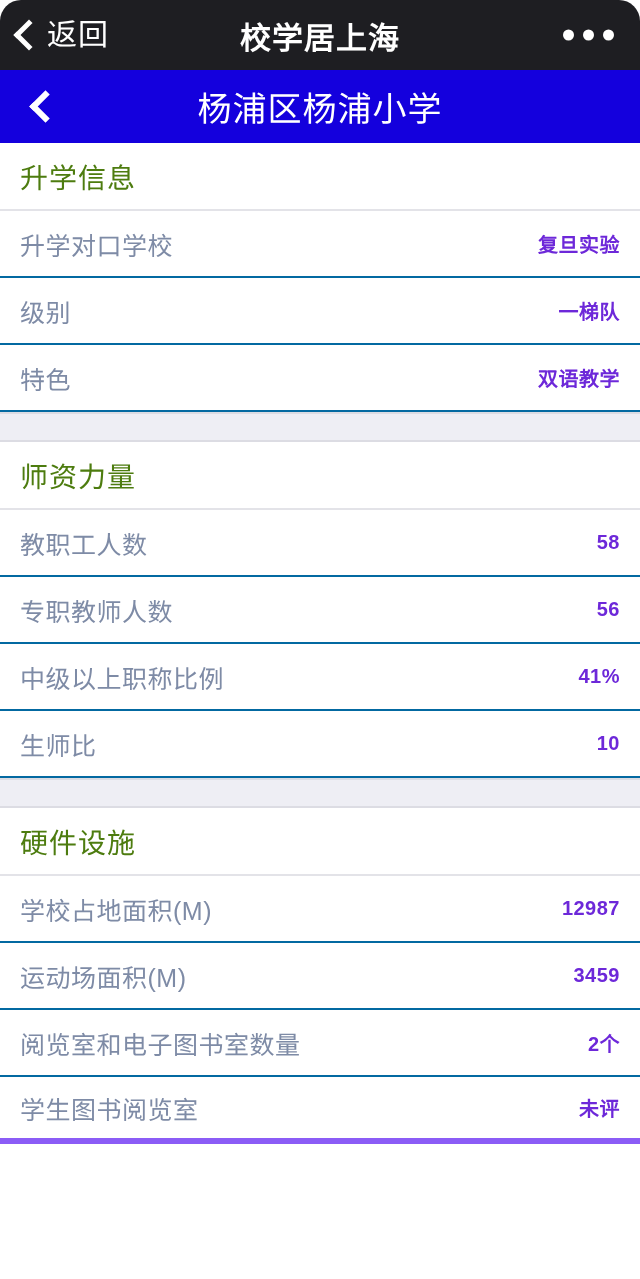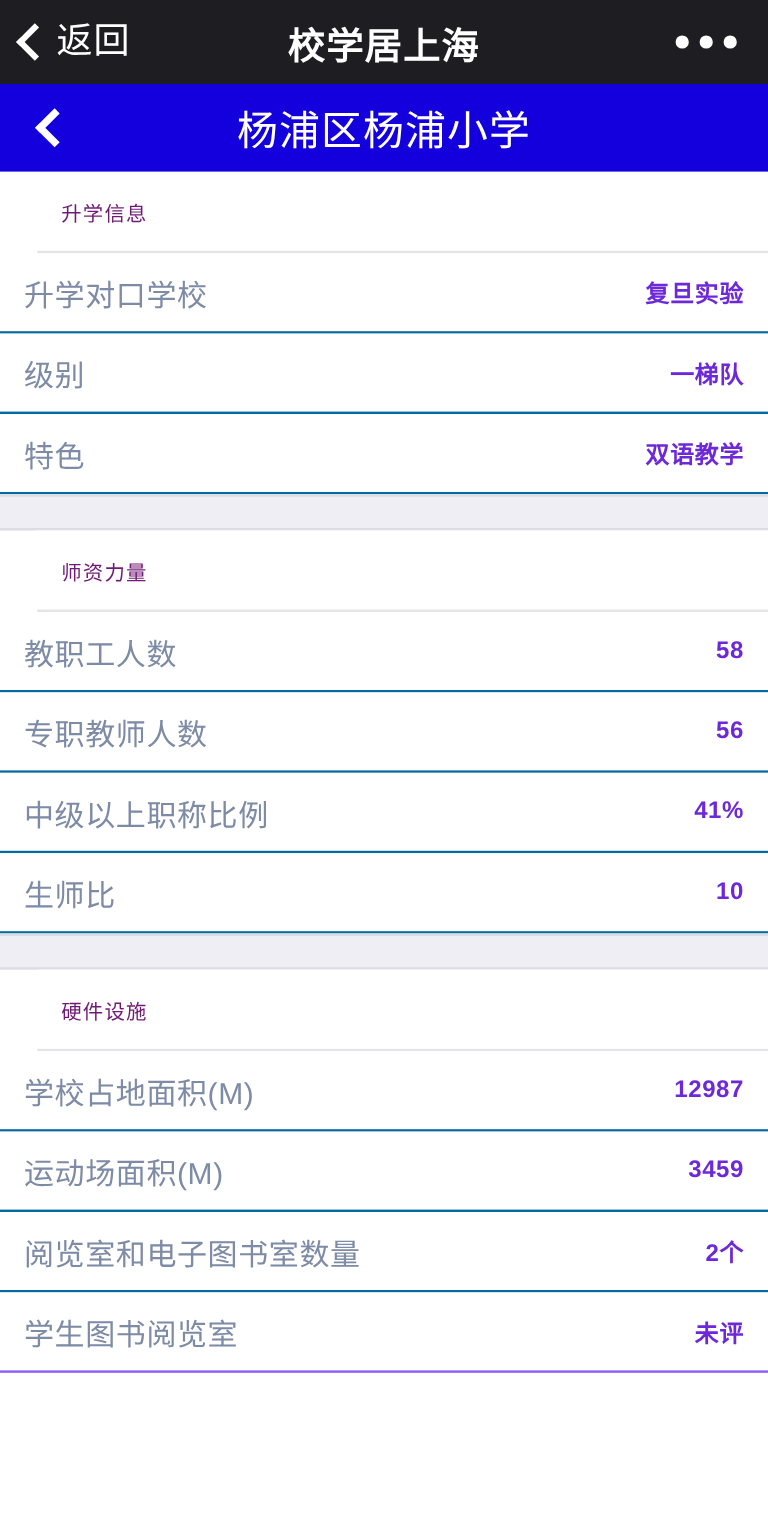--- a/index.html
+++ b/index.html
@@ -13,20 +13,21 @@
     overflow: hidden;
     font-family: "Liberation Sans", "DejaVu Sans", sans-serif;
     -webkit-font-smoothing: antialiased;
   }
   .phone {
     width: 640px;
     height: 1279px;
     position: relative;
     background: #ffffff;
     overflow: hidden;
+    border-radius: 21px;
   }
 
   
   .chrome-bar {
     height: 70px;
     background: #1e1e22;
     display: flex;
     align-items: center;
     position: relative;
     box-sizing: border-box;
@@ -124,37 +125,36 @@
     background: #ffffff;
   }
   .section-head {
     height: 68px;
     display: flex;
     align-items: center;
     padding: 0 20px;
     box-sizing: border-box;
     background: #ffffff;
     border-bottom: 2px solid #e3e3e8;
-    color: #701a75;
-    font-size: 17px;
-    font-weight: 400;
-    letter-spacing: 1px;
-    margin-left: 31px;
+    color: #4d7c0f;
+    font-size: 28px;
+    font-weight: 400;
+    letter-spacing: 1px;
   }
   .row {
     height: 67px;
     display: flex;
     align-items: center;
     justify-content: space-between;
     padding: 0 20px;
     box-sizing: border-box;
     background: #ffffff;
     border-bottom: 2px solid #0369a1;
   }
-  .row:last-child { border-bottom: 2px solid #8b5cf6; }
+  .row:last-child { border-bottom: 6px solid #8b5cf6; }
   .row-label {
     color: #7e8ba6;
     font-size: 25px;
     font-weight: 400;
     letter-spacing: 0.5px;
     white-space: nowrap;
   }
   .row-value {
     color: #6d28d9;
     font-size: 20px;

